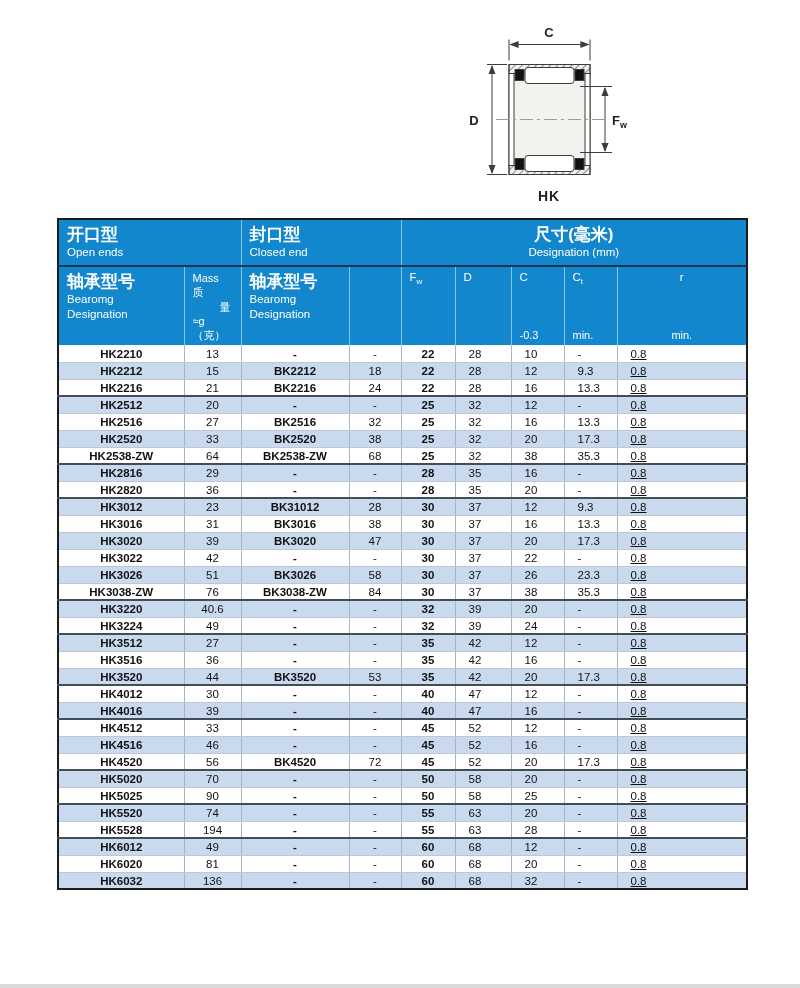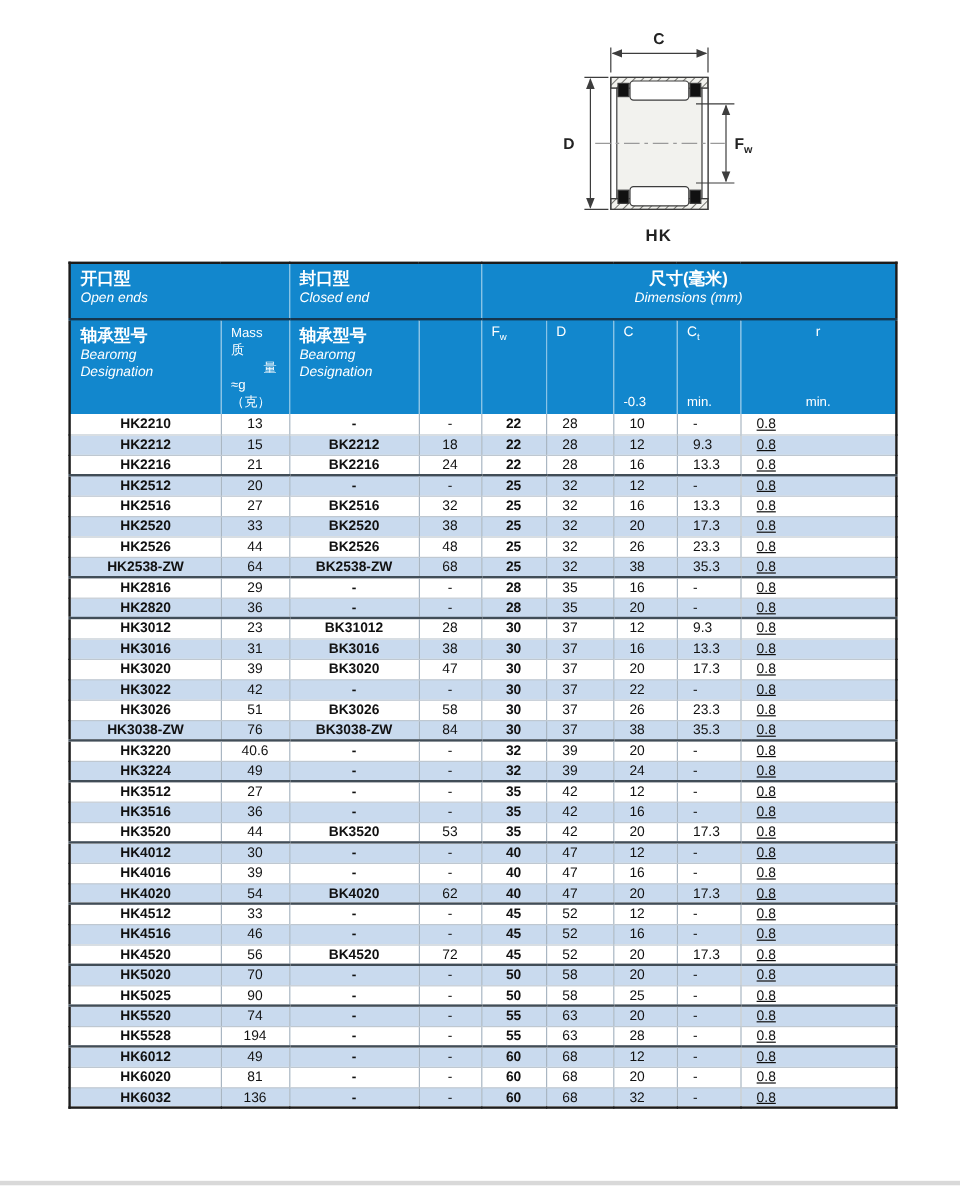--- a/index.html
+++ b/index.html
@@ -29,22 +29,22 @@
     font-size:11.5px;color:#111;
   }
   thead th{
     background:var(--header-blue);color:#fff;font-weight:normal;
     text-align:left;vertical-align:top;padding:4px 8px 3px 8px;
     border-right:1px solid var(--header-cell-line);
   }
   thead th:last-child{border-right:none;text-align:center;}
   tr.h1 th{height:38px;border-bottom:2px solid var(--header-divider);}
   tr.h2 th{height:46px;}
-  .zh{font-size:14px;font-weight:bold;line-height:1.25;}
-  .en{font-size:11.5px;line-height:1.25;font-style:italic;}
+  .zh{font-size:17px;font-weight:bold;line-height:1.25;}
+  .en{font-size:11.5px;line-height:1.25;}
   .hcell{height:100%;display:flex;flex-direction:column;justify-content:space-between;}
   .hsub{font-size:11px;padding-bottom:1px;}
   .masshdr span{display:block;font-size:11px;line-height:1.3;}
   .masshdr .r{text-align:right;padding-right:2px;}
   sub{font-size:8px;}
 
   tbody tr{height:17px;}
   tbody tr:nth-child(even){background:var(--row-alt);}
   tbody tr:nth-child(odd){background:var(--row-white);}
   tbody tr.sep td{border-top:2px solid var(--group-line);}
@@ -135,21 +135,21 @@
         <th colspan="2">
           <div class="zh">开口型</div>
           <div class="en">Open ends</div>
         </th>
         <th colspan="2">
           <div class="zh">封口型</div>
           <div class="en">Closed end</div>
         </th>
         <th colspan="5">
           <div class="zh">尺寸(毫米)</div>
-          <div class="en">Dimensions (mm)</div>
+          <div class="en">Designation (mm)</div>
         </th>
       </tr>
       <tr class="h2">
         <th>
           <div class="zh">轴承型号</div>
           <div class="en">Bearomg Designation</div>
         </th>
         <th class="masshdr">
           <span>Mass 质</span>
           <span class="r">量</span>
@@ -250,31 +250,20 @@
     </tr>
         <tr>
       <td class="c0">HK2520</td>
       <td class="c1">33</td>
       <td class="c2">BK2520</td>
       <td class="c3">38</td>
       <td class="c4">25</td>
       <td class="c5">32</td>
       <td class="c6">20</td>
       <td class="c7">17.3</td>
-      <td class="c8">0.8</td>
-    </tr>
-        <tr>
-      <td class="c0">HK2526</td>
-      <td class="c1">44</td>
-      <td class="c2">BK2526</td>
-      <td class="c3">48</td>
-      <td class="c4">25</td>
-      <td class="c5">32</td>
-      <td class="c6">26</td>
-      <td class="c7">23.3</td>
       <td class="c8">0.8</td>
     </tr>
         <tr>
       <td class="c0">HK2538-ZW</td>
       <td class="c1">64</td>
       <td class="c2">BK2538-ZW</td>
       <td class="c3">68</td>
       <td class="c4">25</td>
       <td class="c5">32</td>
       <td class="c6">38</td>
@@ -439,31 +428,20 @@
       <td class="c0">HK4016</td>
       <td class="c1">39</td>
       <td class="c2">-</td>
       <td class="c3">-</td>
       <td class="c4">40</td>
       <td class="c5">47</td>
       <td class="c6">16</td>
       <td class="c7">-</td>
       <td class="c8">0.8</td>
     </tr>
-        <tr>
-      <td class="c0">HK4020</td>
-      <td class="c1">54</td>
-      <td class="c2">BK4020</td>
-      <td class="c3">62</td>
-      <td class="c4">40</td>
-      <td class="c5">47</td>
-      <td class="c6">20</td>
-      <td class="c7">17.3</td>
-      <td class="c8">0.8</td>
-    </tr>
         <tr class="sep">
       <td class="c0">HK4512</td>
       <td class="c1">33</td>
       <td class="c2">-</td>
       <td class="c3">-</td>
       <td class="c4">45</td>
       <td class="c5">52</td>
       <td class="c6">12</td>
       <td class="c7">-</td>
       <td class="c8">0.8</td>

